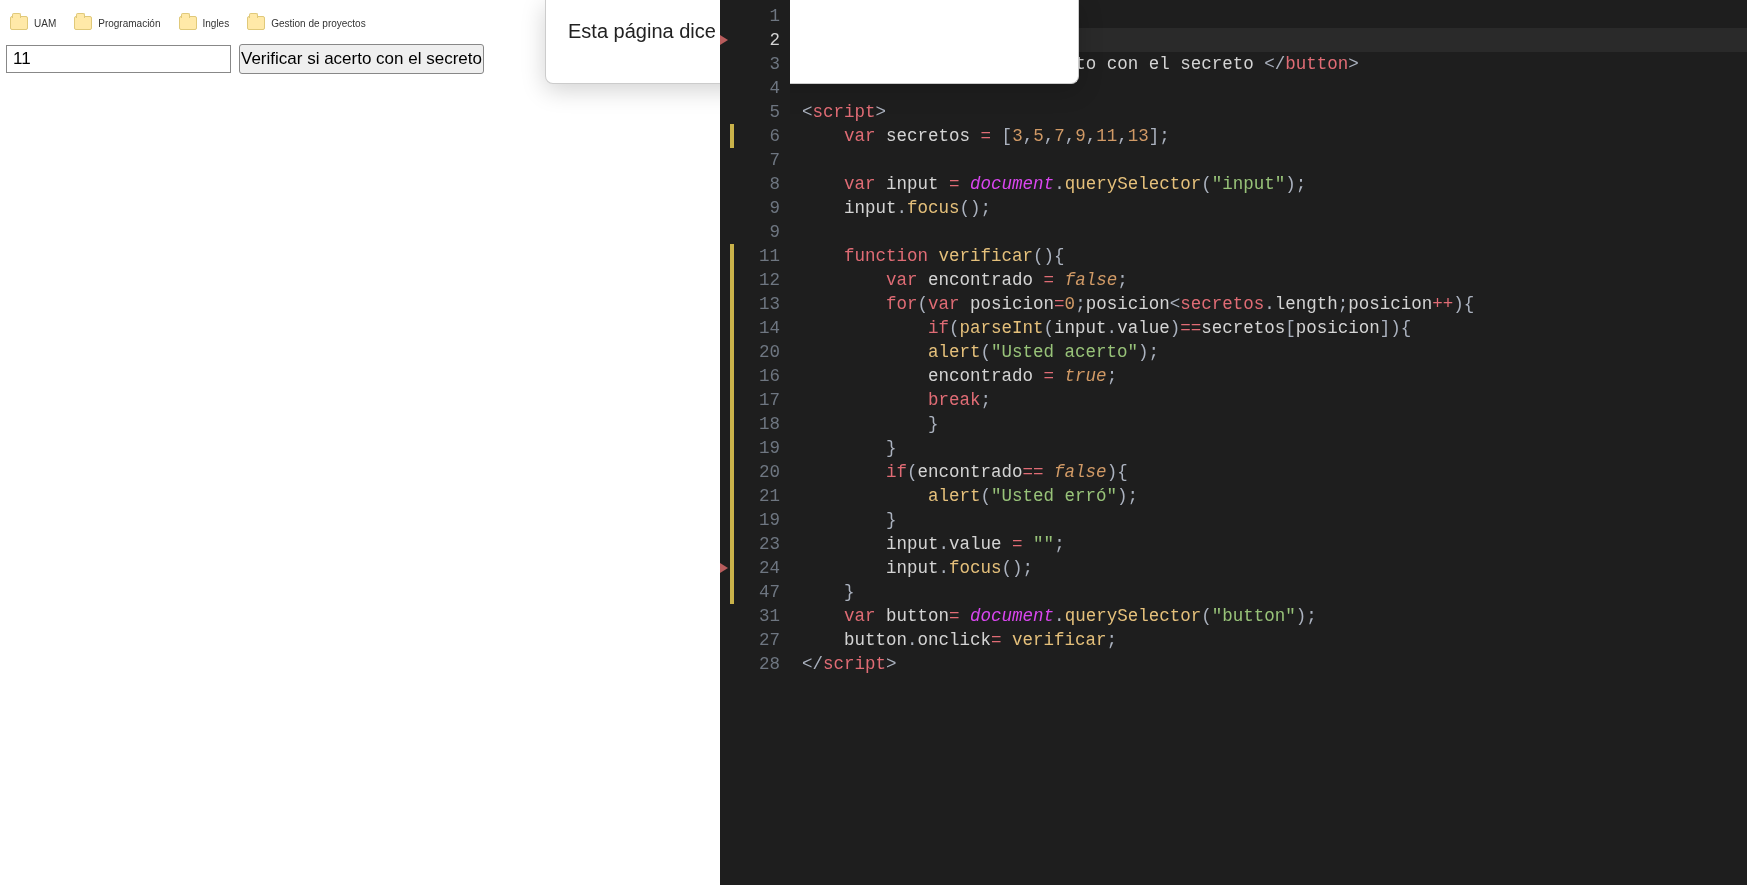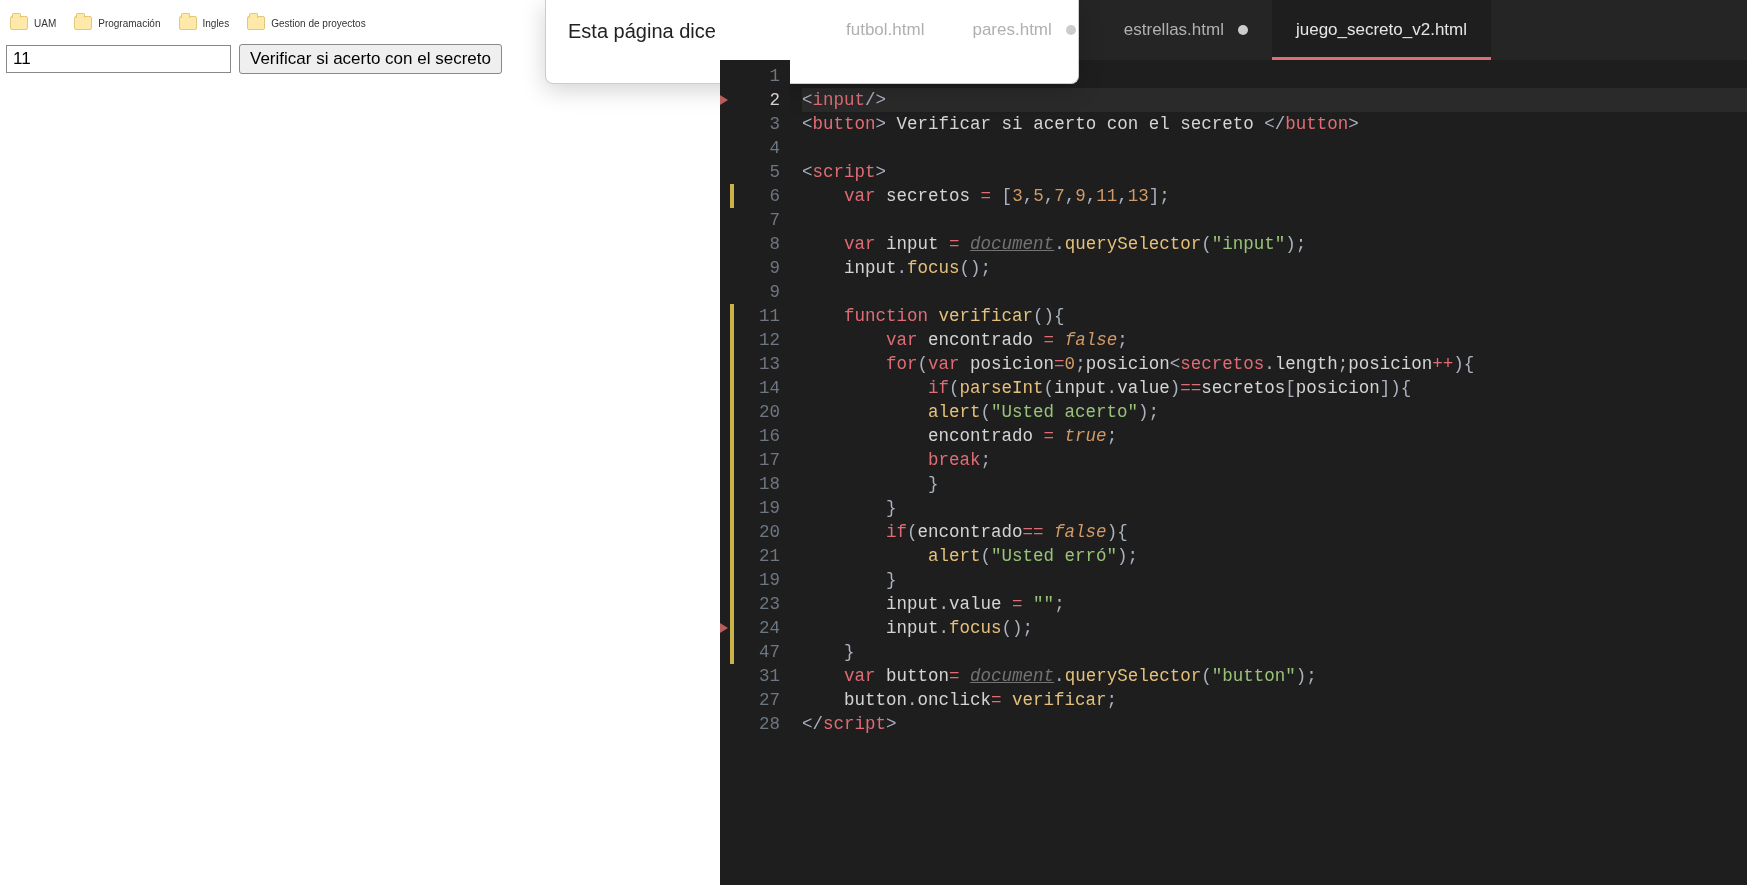--- a/index.html
+++ b/index.html
@@ -7,21 +7,21 @@
   body { display: flex; }
 
   
   .browser-pane { flex: 0 0 720px; background: #fff; position: relative; }
   .bm-bar { display: flex; align-items: center; gap: 18px; padding: 16px 10px 10px 10px; font-size: 10px; color: #333; }
   .bm-item { display: flex; align-items: center; gap: 6px; cursor: pointer; }
   .folder-icon { width: 18px; height: 14px; background: #ffe9a8; border: 1px solid #e0c97a; border-radius: 2px; position: relative; }
   .folder-icon::before { content:""; position:absolute; top:-4px; left:1px; width:7px; height:4px; background:#ffe9a8; border:1px solid #e0c97a; border-bottom:none; border-radius:2px 2px 0 0;}
   .page-body { padding: 4px 6px; display:flex; align-items:center; gap:8px; }
   .page-body input[type=text] { width: 225px; height: 28px; font-size: 17px; padding: 2px 6px; border: 1px solid #888; }
-  .page-body button { height: 30px; padding: 2px 10px; font-size: 17px; background:#efefef; border:1px solid #888; border-radius:3px; cursor:pointer; }
+  .page-body button { height: 30px; padding: 2px 1px; font-size: 17px; background:#efefef; border:1px solid #888; border-radius:3px; cursor:pointer; }
 
   
   .alert-dialog {
     position: absolute; top: 0; left: 545px; width: 534px;
     background: #fff; border:1px solid #ccc; border-top:none;
     border-radius: 0 0 8px 8px;
     box-shadow: 0 6px 24px rgba(0,0,0,0.18);
     padding: 20px 22px 26px 22px;
   }
   .alert-title { font-size: 20px; color:#222; margin-bottom: 14px; }
@@ -49,21 +49,21 @@
   .code .line { height:24px; }
   .code .line.current { background:#2a2a2a; }
 
   
   .t-tag   { color:#e06c75; }   
   .t-attr  { color:#d19a66; }   
   .t-str   { color:#98c379; }   
   .t-punc  { color:#abb2bf; }   
   .t-key   { color:#e06c75; }   
   .t-ident { color:#d4d4d4; }
-  .t-obj   { color:#737373; font-style:italic;text-decoration:underline; }
+  .t-obj   { color:#d946ef; font-style:italic; }
   .t-bool  { color:#d19a66; font-style:italic; }
   .t-num   { color:#d19a66; }
   .t-op    { color:#e06c75; }
   .t-fnname{ color:#e5c07b; }
 </style>
 </head>
 <body>
 
 <div class="browser-pane">
   <div class="bm-bar">
@@ -89,43 +89,20 @@
     <input type="text" value="11" style="">
     <button>Verificar si acerto con el secreto</button>
   </div>
 
   <div class="alert-dialog">
     <div class="alert-title">Esta página dice</div>
   </div>
 </div>
 
 <div class="editor-pane">
-  <div class="tab-row">
-    <div class="nav-arrows">
-      <div class="nav-btn">
-          <span>‹</span>
-        </div>
-      <div class="nav-btn">
-          <span>›</span>
-        </div>
-    </div>
-    <div id="tabs-mount"></div>
-  <div class="tab">
-        <span>futbol.html</span>
-      </div>
-      <div class="tab modified">
-        <span>pares.html</span>
-      </div>
-      <div class="tab modified">
-        <span>estrellas.html</span>
-      </div>
-      <div class="tab active active-underline">
-        <span>juego_secreto_v2.html</span>
-      </div>
-    </div>
 
   <div class="code-area">
     <div class="gutter-marks" id="marks">
         <div class="mark" style="top: 35px;"></div>
         <div class="mark" style="top: 563px;"></div>
       </div>
     <div class="gutter" id="gutter">
         <div class="ln">1</div>
         <div class="ln current">2</div>
         <div class="ln">3</div>

